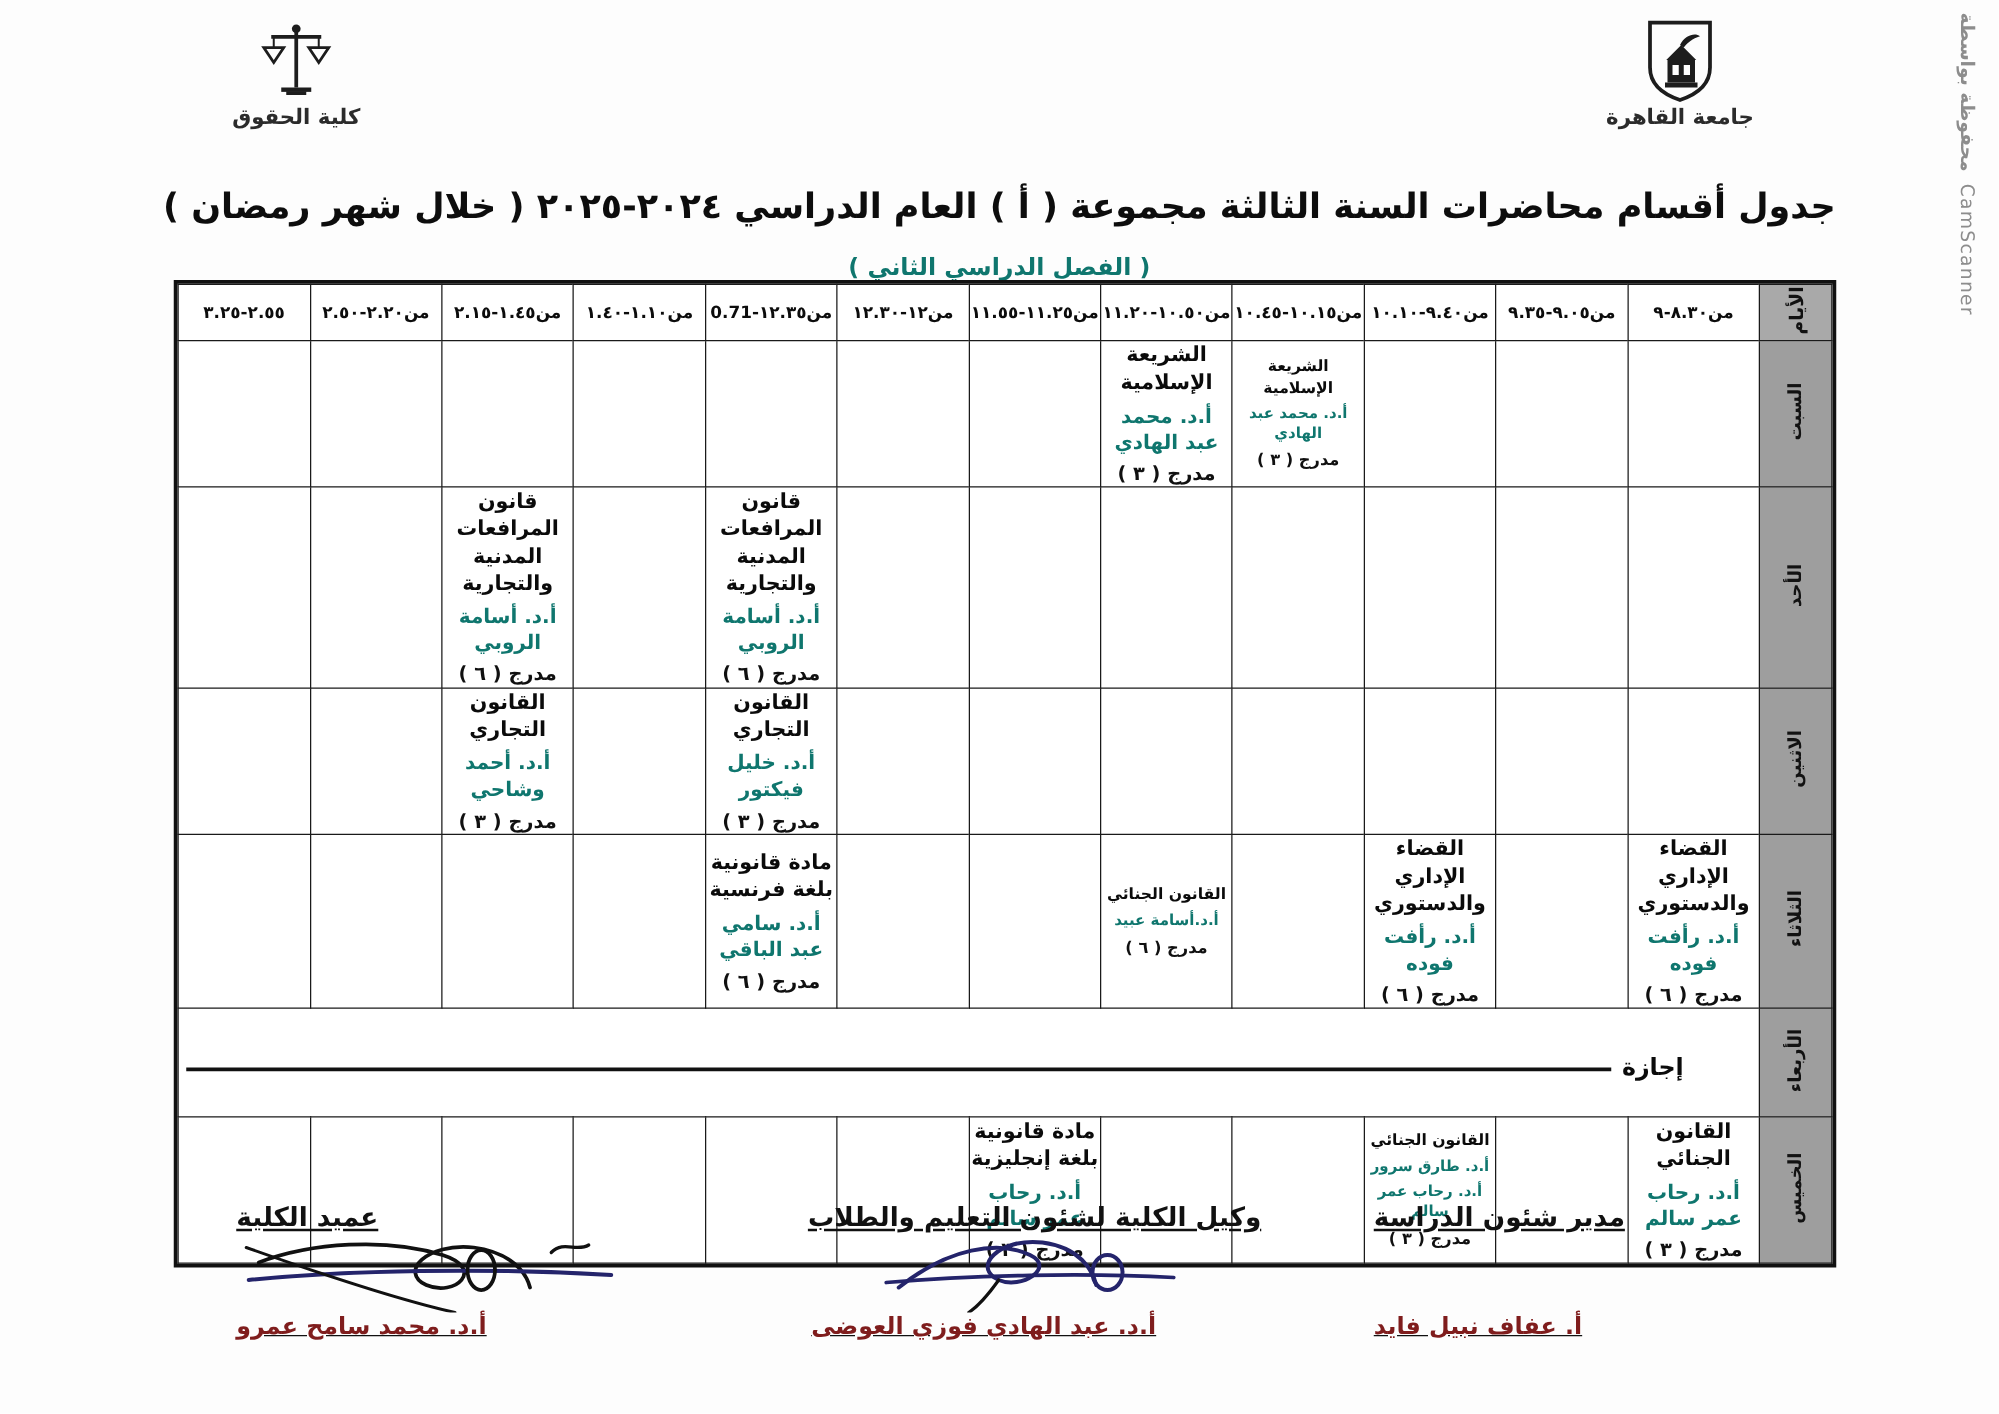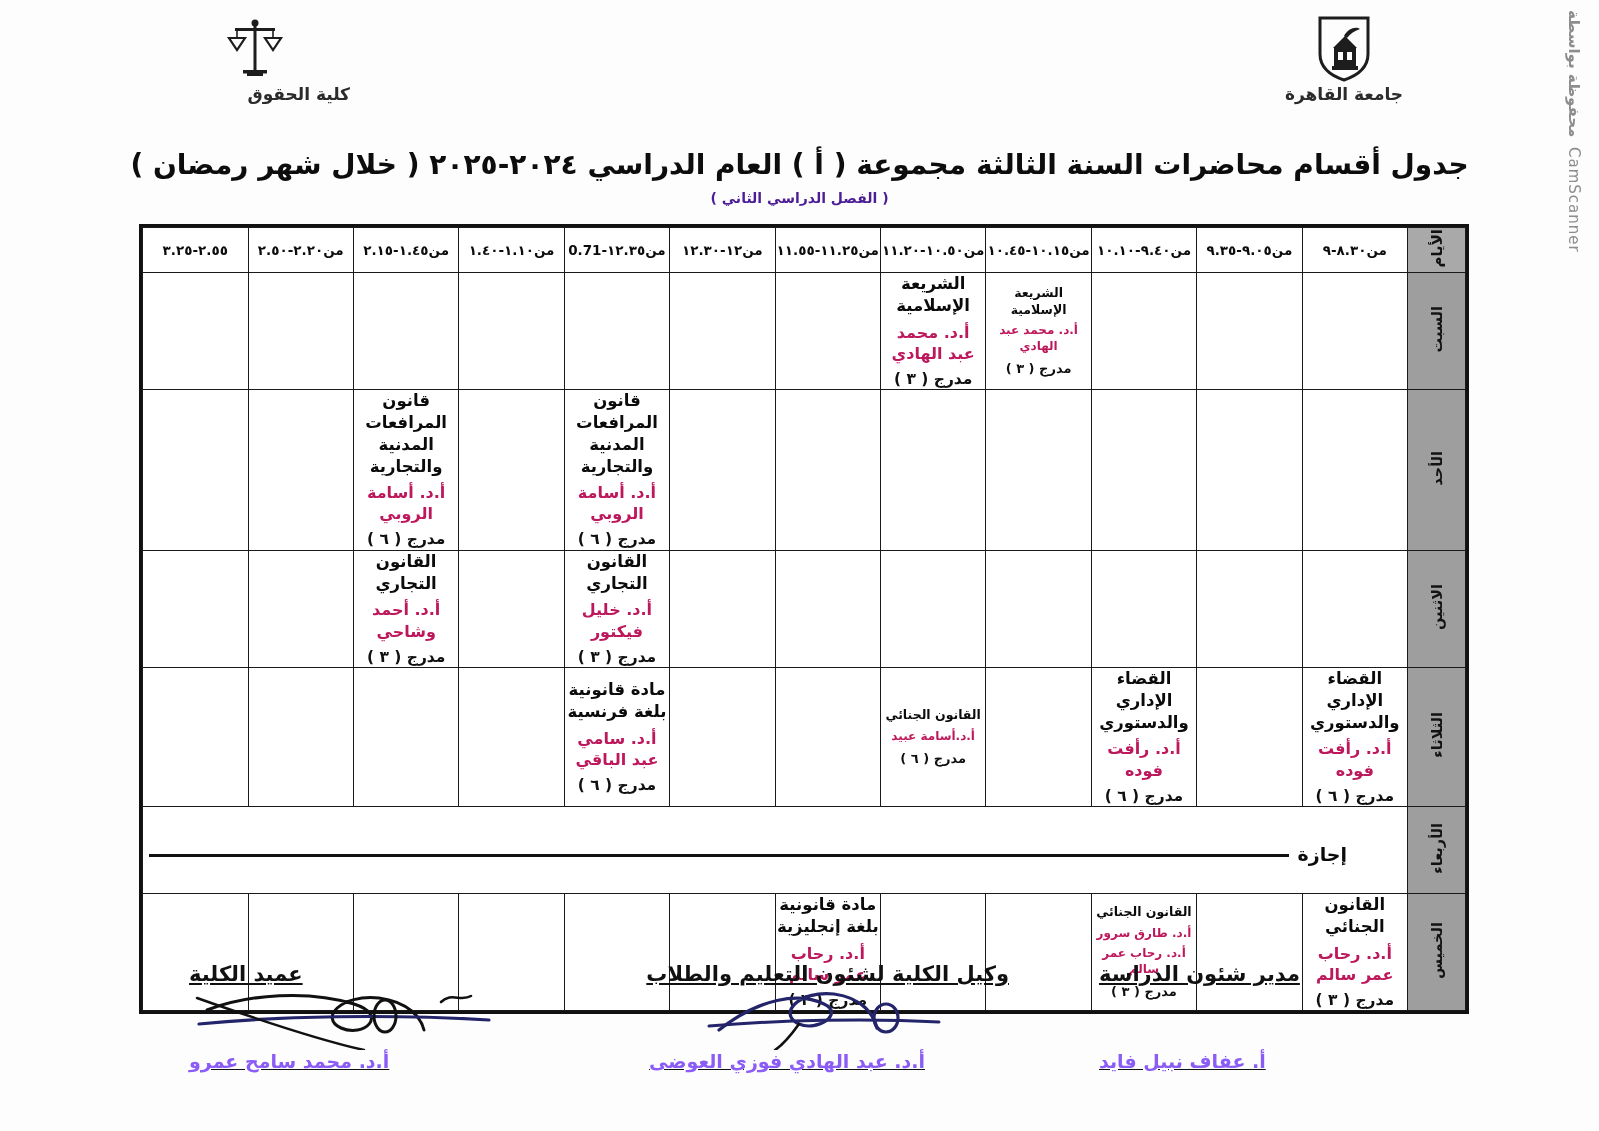--- a/index.html
+++ b/index.html
@@ -53,21 +53,21 @@
     left: 0;
     right: 40px;
     height: 125px;
   }
   .logo-block {
     position: absolute;
     text-align: center;
     width: 190px;
   }
   .logo-block.right { right: 120px; }
-  .logo-block.left  { left: 160px; text-align: right; }
+  .logo-block.left  { left: 142px; }
   .logo-caption {
     font-size: 17px;
     font-weight: 700;
     color: #2b2b2b;
     margin-top: 2px;
     letter-spacing: 0.5px;
   }
   .crest {
     width: 60px;
     height: 68px;
@@ -83,24 +83,24 @@
     text-align: center;
   }
   .title-main {
     font-size: 28px;
     font-weight: 700;
     color: #0d0d0d;
     letter-spacing: -0.2px;
     white-space: nowrap;
   }
   .title-sub {
-    font-size: 14px;
-    font-weight: 700;
-    color: #4c1d95;
-    margin-top: 9px;
+    font-size: 19px;
+    font-weight: 700;
+    color: #0f766e;
+    margin-top: 22px;
   }
 
   
   .table-outer {
     position: absolute;
     top: 224px;
     right: 130px;
     left: 139px;
     border: 3px solid #111;
     background: #fff;
@@ -169,21 +169,21 @@
     line-height: 1.32;
   }
   .ev .subject {
     font-size: 16.5px;
     font-weight: 700;
     color: #0b0b0b;
   }
   .ev .lect {
     font-size: 16px;
     font-weight: 600;
-    color: #be185d;
+    color: #0f766e;
   }
   .ev .hall {
     font-size: 15.5px;
     font-weight: 600;
     color: #101010;
   }
   
   td.cell.tight .ev .subject { font-size: 12.5px; }
   td.cell.tight .ev .lect    { font-size: 12px; }
   td.cell.tight .ev .hall    { font-size: 13px; }
@@ -241,21 +241,21 @@
     color: #111;
     white-space: nowrap;
   }
   .sign-space {
     height: 64px;
     position: relative;
   }
   .sign-name {
     font-size: 19px;
     font-weight: 700;
-    color: #8b5cf6;
+    color: #7f1d1d;
     white-space: nowrap;
   }
   .sig-svg { position: absolute; left: 0; top: -6px; }
 </style>
 </head>
 <body>
 
 <div class="page">
 
   <div class="scanner-mark">

